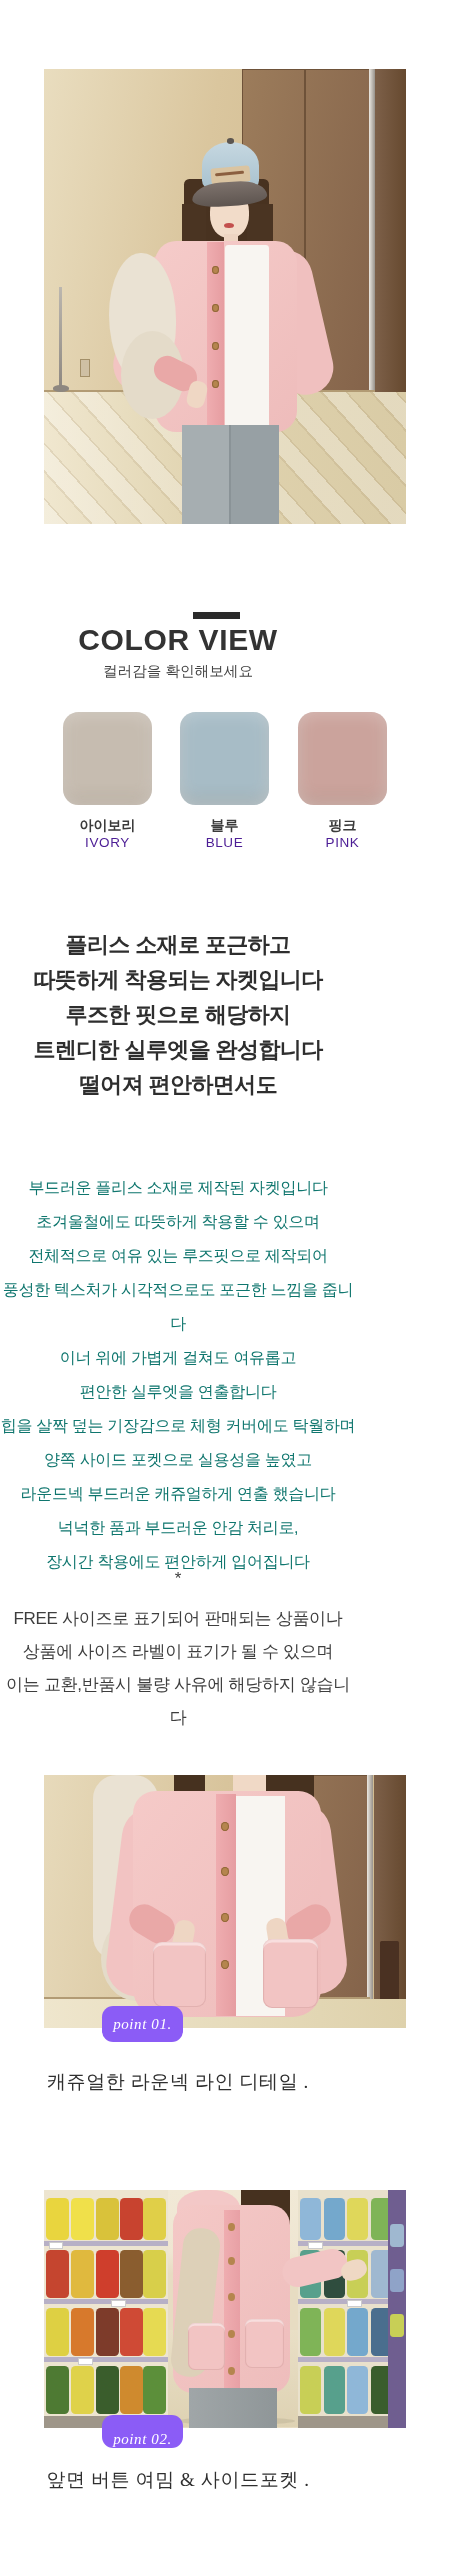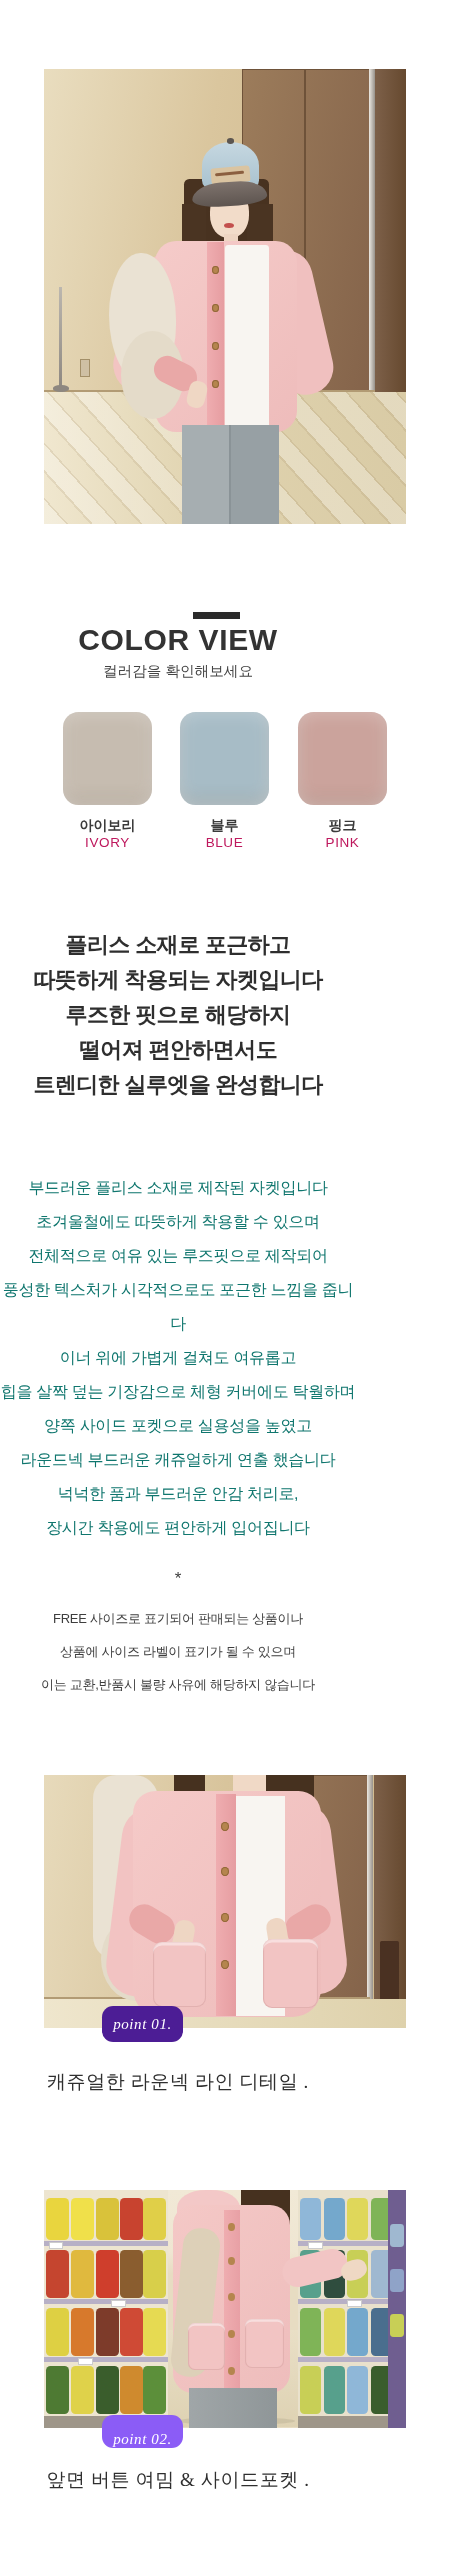--- a/index.html
+++ b/index.html
@@ -10,25 +10,25 @@
   #photo1{top:69px;height:455px;background:linear-gradient(100deg,#e9ddbf 0%,#dac69e 40%,#cfb98e 78%,#d4be93 100%);}
   #photo2{top:1775px;height:253px;background:linear-gradient(100deg,#e7dabb 0%,#d8c49c 45%,#cfb98e 100%);}
   #photo3{top:2190px;height:238px;background:linear-gradient(#f1e9d6 0px,#efe6d2 62px,#e7dcc2 84px);}
   .bar{position:absolute;left:193px;top:612px;width:47px;height:7.3px;background:#2b2b2b;}
   .cv-title{top:624px;font-size:30px;line-height:31px;font-weight:700;color:#333333;letter-spacing:0.6px;}
   .cv-sub{top:662px;font-size:14.6px;line-height:18px;font-weight:500;color:#444444;}
   .swatch-col{position:absolute;top:712px;width:89px;text-align:center;}
   .swatch-block{width:89px;height:93px;border-radius:15.7px;
      box-shadow:inset 0 0 17px rgba(255,255,255,.35), inset 0 -7.9px 12.4px rgba(110,95,80,.18);}
   .swatch-kr{margin-top:12.4px;font-size:14px;font-weight:700;color:#3a3a3a;line-height:17px;}
-  .swatch-en{font-size:13.5px;font-weight:500;color:#be185d;line-height:17px;letter-spacing:0.6px;}
+  .swatch-en{font-size:13.5px;font-weight:500;color:#4c1d95;line-height:17px;letter-spacing:0.6px;}
   .headline{top:927px;font-size:22px;line-height:35px;font-weight:700;color:#2e2e2e;letter-spacing:-0.6px;}
   .bodytext{top:1171px;font-size:16px;line-height:34px;font-weight:400;color:#0f766e;letter-spacing:-0.3px;}
   .star{top:1568px;font-size:17px;line-height:22.5px;color:#3e3e3e;}
-  .notice{top:1602px;font-size:13px;line-height:33px;font-weight:400;color:#3e3e3e;letter-spacing:-0.3px;}
+  .notice{top:1602px;font-size:17px;line-height:33px;font-weight:400;color:#3e3e3e;letter-spacing:-0.3px;}
   .badge{position:absolute;width:81px;border-radius:11.2px;color:#ffffff;
      font-family:"Liberation Serif",serif;font-style:italic;font-size:15px;letter-spacing:0.6px;
      display:flex;align-items:center;justify-content:center;}
   #badge1{left:102px;top:2006px;height:36px;}
   #badge2{left:102px;top:2415px;height:33px;}
   .caption{font-family:"Liberation Serif",serif;font-size:19px;line-height:23.6px;color:#2f2f2f;letter-spacing:0.6px;}
   #caption1{top:2070px;}
   #caption2{top:2468px;}
 </style>
 </head>
@@ -91,30 +91,31 @@
 <div class="swatch-col" style="left:298px;">
   <div class="swatch-block" style="background: rgb(203, 163, 156);"></div>
   <div class="swatch-kr">핑크</div>
   <div class="swatch-en">PINK</div>
 </div>
 
 <div class="ctr headline">
   <div>플리스 소재로 포근하고</div>
   <div>따뜻하게 착용되는 자켓입니다</div>
   <div>루즈한 핏으로 해당하지</div>
+  <div>트렌디한 실루엣을 완성합니다</div>
   <div>떨어져 편안하면서도</div>
-  <div>트렌디한 실루엣을 완성합니다</div>
 </div>
 
 <div class="ctr bodytext">
   <div>부드러운 플리스 소재로 제작된  자켓입니다</div>
   <div>초겨울철에도 따뜻하게 착용할 수 있으며</div>
   <div>전체적으로 여유 있는 루즈핏으로 제작되어</div>
   <div>풍성한 텍스처가 시각적으로도 포근한 느낌을 줍니다</div>
   <div>이너 위에 가볍게 걸쳐도 여유롭고</div>
+  <div>편안한 실루엣을 연출합니다</div>
   <div>힙을 살짝 덮는 기장감으로 체형 커버에도 탁월하며</div>
   <div>양쪽 사이드 포켓으로 실용성을 높였고</div>
   <div>라운드넥 부드러운 캐쥬얼하게 연출 했습니다</div>
   <div>넉넉한 품과 부드러운 안감 처리로,</div>
   <div>장시간 착용에도 편안하게 입어집니다</div>
 </div>
 
 <div class="ctr star">*</div>
 <div class="ctr notice">
   <div>FREE 사이즈로 표기되어 판매되는 상품이나</div>
@@ -144,21 +145,21 @@
     <div style="position: absolute; left: 177px; top: 92px; width: 7.9px; height: 9px; background: rgb(181, 133, 78); border-radius: 50%; box-shadow: rgb(146, 104, 58) 0px 0px 0px 1.1px inset;"></div>
     <div style="position: absolute; left: 177px; top: 138px; width: 7.9px; height: 9px; background: rgb(181, 133, 78); border-radius: 50%; box-shadow: rgb(146, 104, 58) 0px 0px 0px 1.1px inset;"></div>
     <div style="position: absolute; left: 177px; top: 185px; width: 7.9px; height: 9px; background: rgb(181, 133, 78); border-radius: 50%; box-shadow: rgb(146, 104, 58) 0px 0px 0px 1.1px inset;"></div>
     <div style="position: absolute; left: 84px; top: 134px; width: 48px; height: 30px; background: rgb(233, 168, 167); border-radius: 15.7px; transform: rotate(31deg);"></div>
     <div style="position: absolute; left: 240px; top: 134px; width: 48px; height: 30px; background: rgb(233, 168, 167); border-radius: 15.7px; transform: rotate(-31deg);"></div>
     <div style="position: absolute; left: 129px; top: 145px; width: 20px; height: 40px; background: rgb(238, 214, 195); border-radius: 9px; transform: rotate(10deg);"></div>
     <div style="position: absolute; left: 224px; top: 143px; width: 20px; height: 40px; background: rgb(238, 214, 195); border-radius: 9px; transform: rotate(-9deg);"></div>
     <div style="position: absolute; left: 109px; top: 167px; width: 53px; height: 65px; background: rgb(242, 196, 195); border-radius: 9px; box-shadow: rgba(255, 255, 255, 0.45) 0px 3.4px 0px inset, rgba(180, 120, 120, 0.25) 0px 0px 0px 1.1px inset;"></div>
     <div style="position: absolute; left: 219px; top: 164px; width: 55px; height: 69px; background: rgb(242, 196, 195); border-radius: 9px; box-shadow: rgba(255, 255, 255, 0.45) 0px 3.4px 0px inset, rgba(180, 120, 120, 0.25) 0px 0px 0px 1.1px inset;"></div>
   </div>
-<div id="badge1" class="badge" style="background: #4c1d95;">
+<div id="badge1" class="badge" style="background: #8b5cf6;">
   <span>point 01.</span>
 </div>
 <div id="caption1" class="ctr caption">캐쥬얼한 라운넥  라인 디테일 .</div>
 
 <div id="photo3" class="photo">
     <div style="position: absolute; left: 0px; top: 140px; width: 362px; height: 97px; background: linear-gradient(rgb(233, 223, 198), rgb(222, 210, 179));"></div>
     <div style="position: absolute; left: 0px; top: 0px; width: 124px; height: 238px; background: rgb(237, 229, 208);"></div>
     <div style="position: absolute; left: 254px; top: 0px; width: 108px; height: 238px; background: rgb(233, 225, 204);"></div>
     <div style="position: absolute; left: 2.2px; top: 7.9px; width: 22.5px; height: 42px; background: rgb(233, 213, 62); border-radius: 4.5px;"></div>
     <div style="position: absolute; left: 27px; top: 7.9px; width: 22.5px; height: 42px; background: rgb(240, 224, 74); border-radius: 4.5px;"></div>

